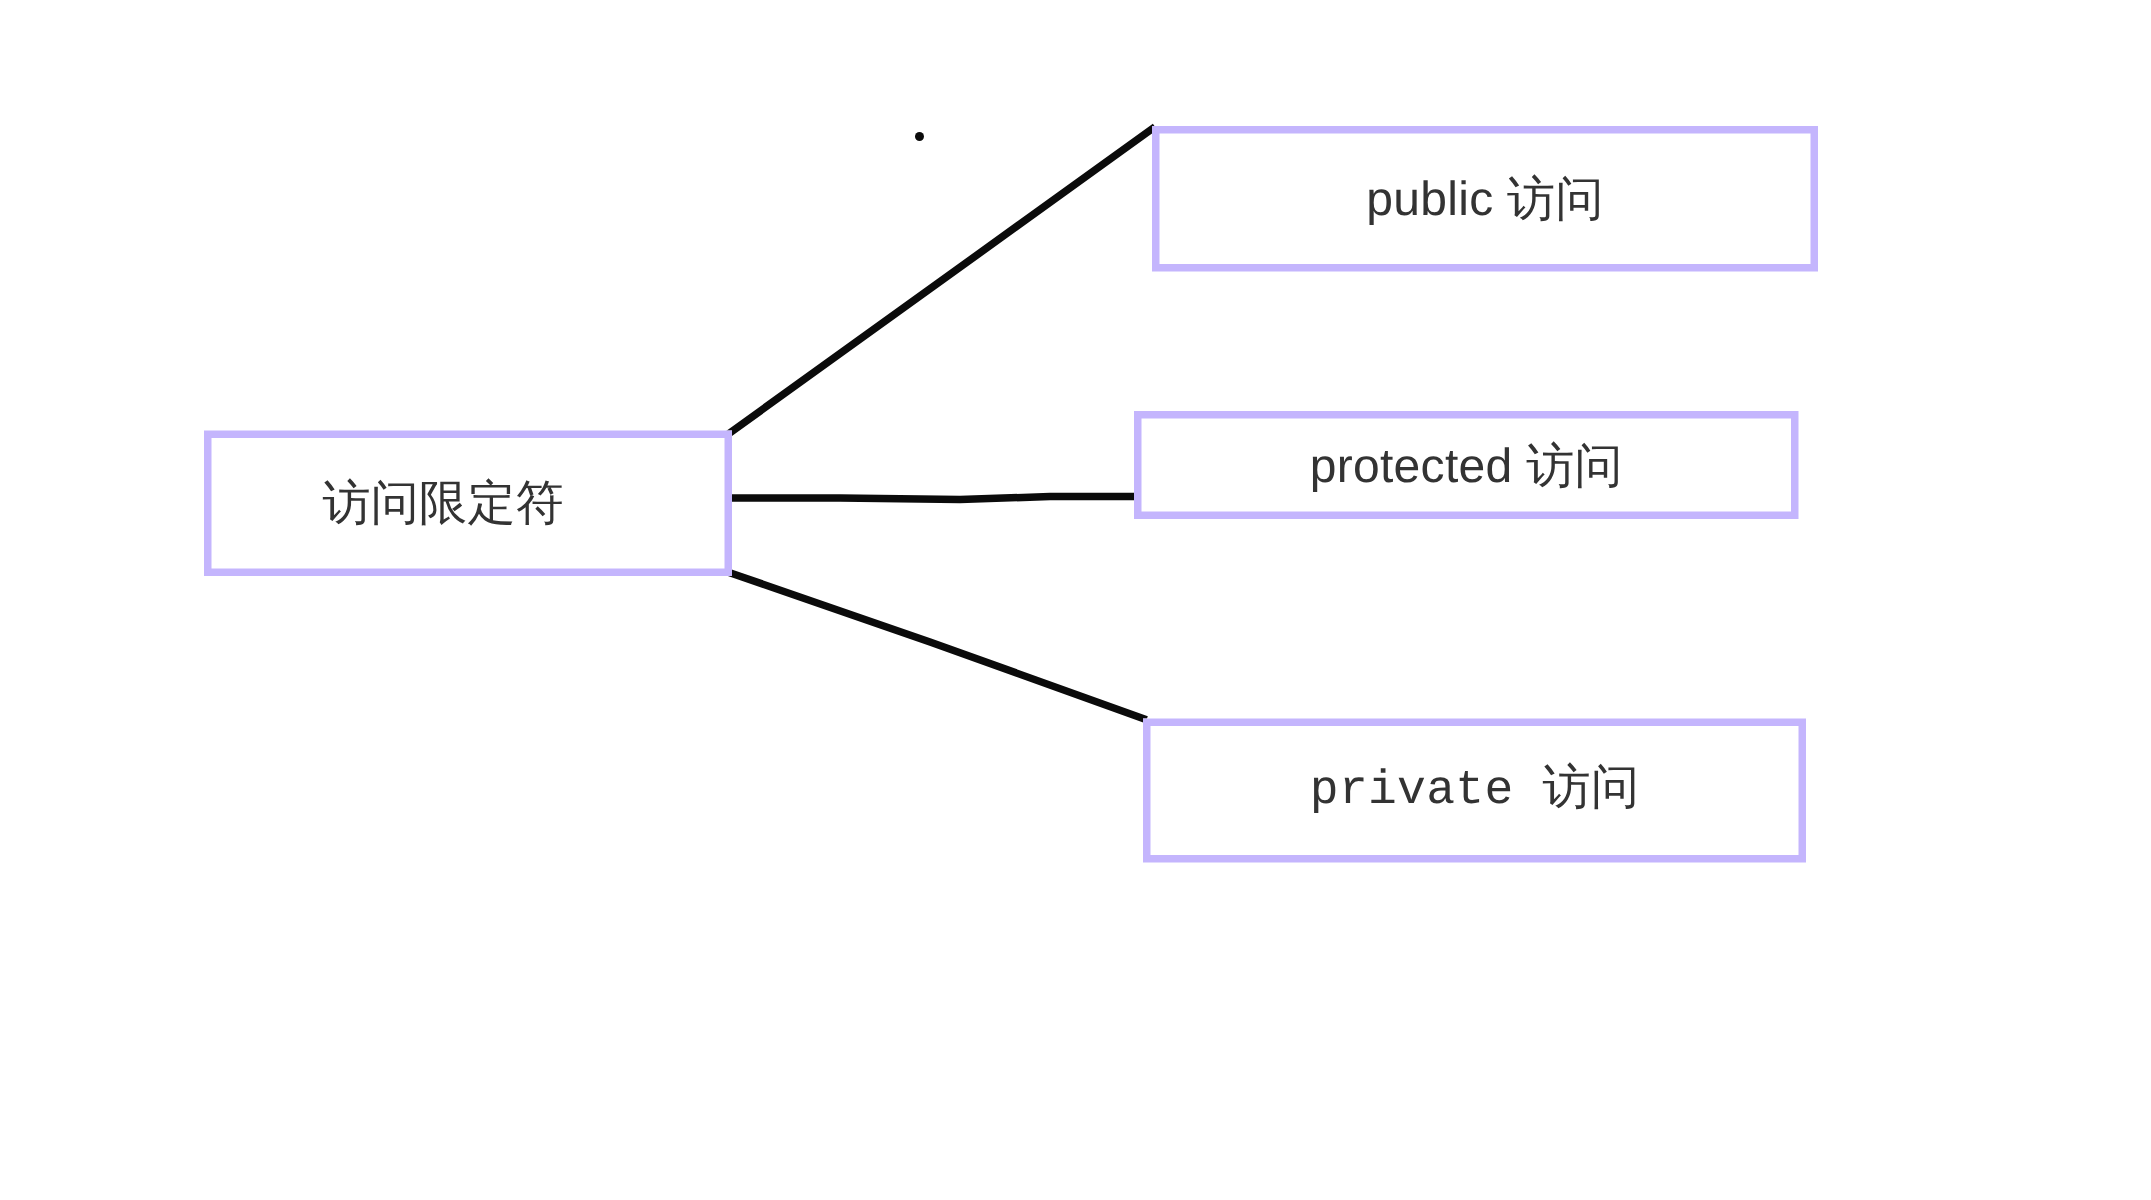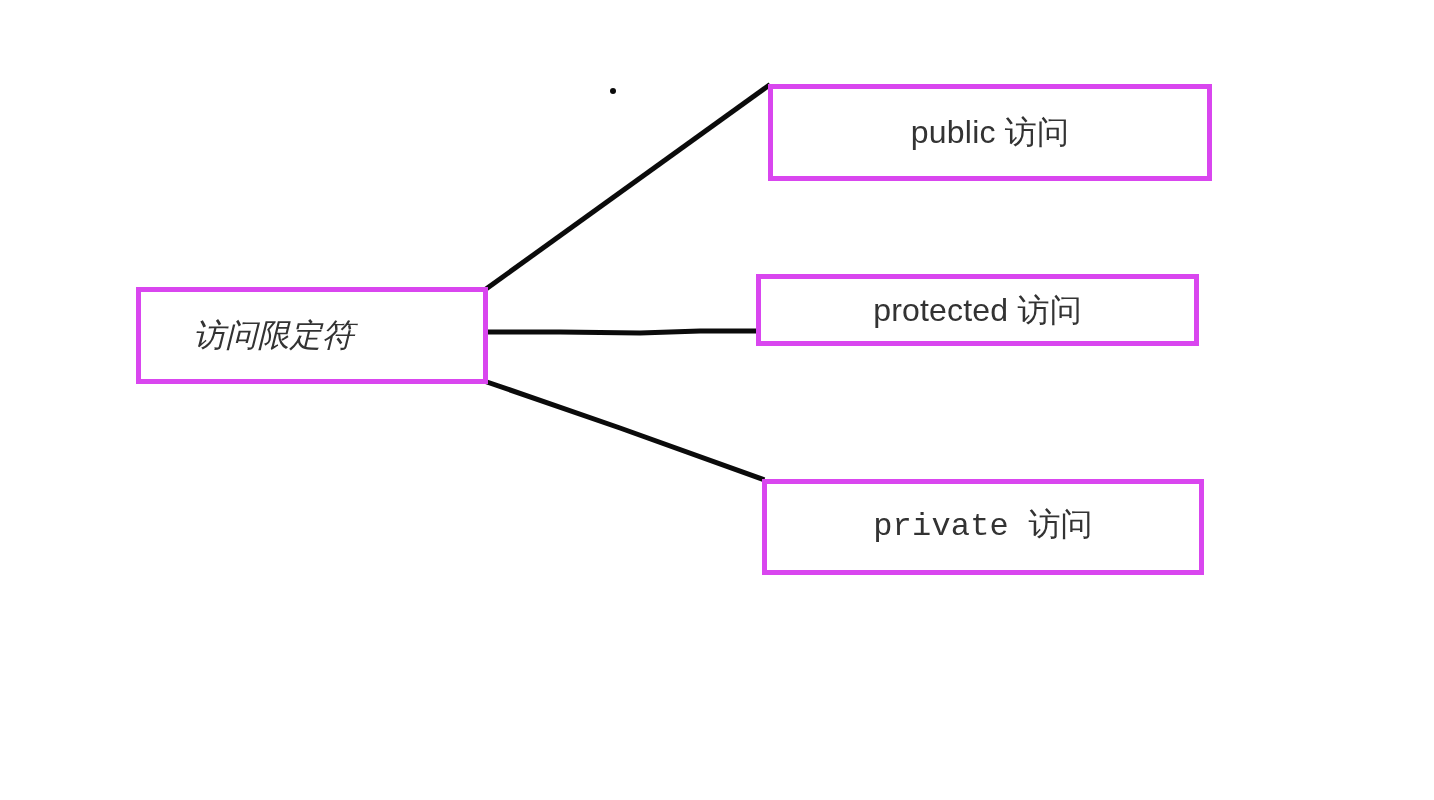--- a/index.html
+++ b/index.html
@@ -23,21 +23,21 @@
     left: 0;
     top: 0;
     width: 1434px;
     height: 800px;
     pointer-events: none;
   }
   .node {
     position: absolute;
     box-sizing: border-box;
     background: #ffffff;
-    border: 5px solid #d946ef;
+    border: 5px solid #c4b5fd;
     display: flex;
     align-items: center;
     z-index: 2;
   }
   .node-label {
     width: 100%;
     color: #333333;
     font-size: 32px;
     line-height: 1.15;
     letter-spacing: 0.2px;
@@ -45,23 +45,22 @@
   }
   
   #node-root {
     left: 136px;
     top: 287px;
     width: 352px;
     height: 97px;
   }
   #node-root .node-label {
     text-align: left;
-    padding-left: 52px;
+    padding-left: 74px;
     box-sizing: border-box;
-    font-style: italic;
   }
   #node-public {
     left: 768px;
     top: 84px;
     width: 444px;
     height: 97px;
   }
   #node-protected {
     left: 756px;
     top: 274px;

